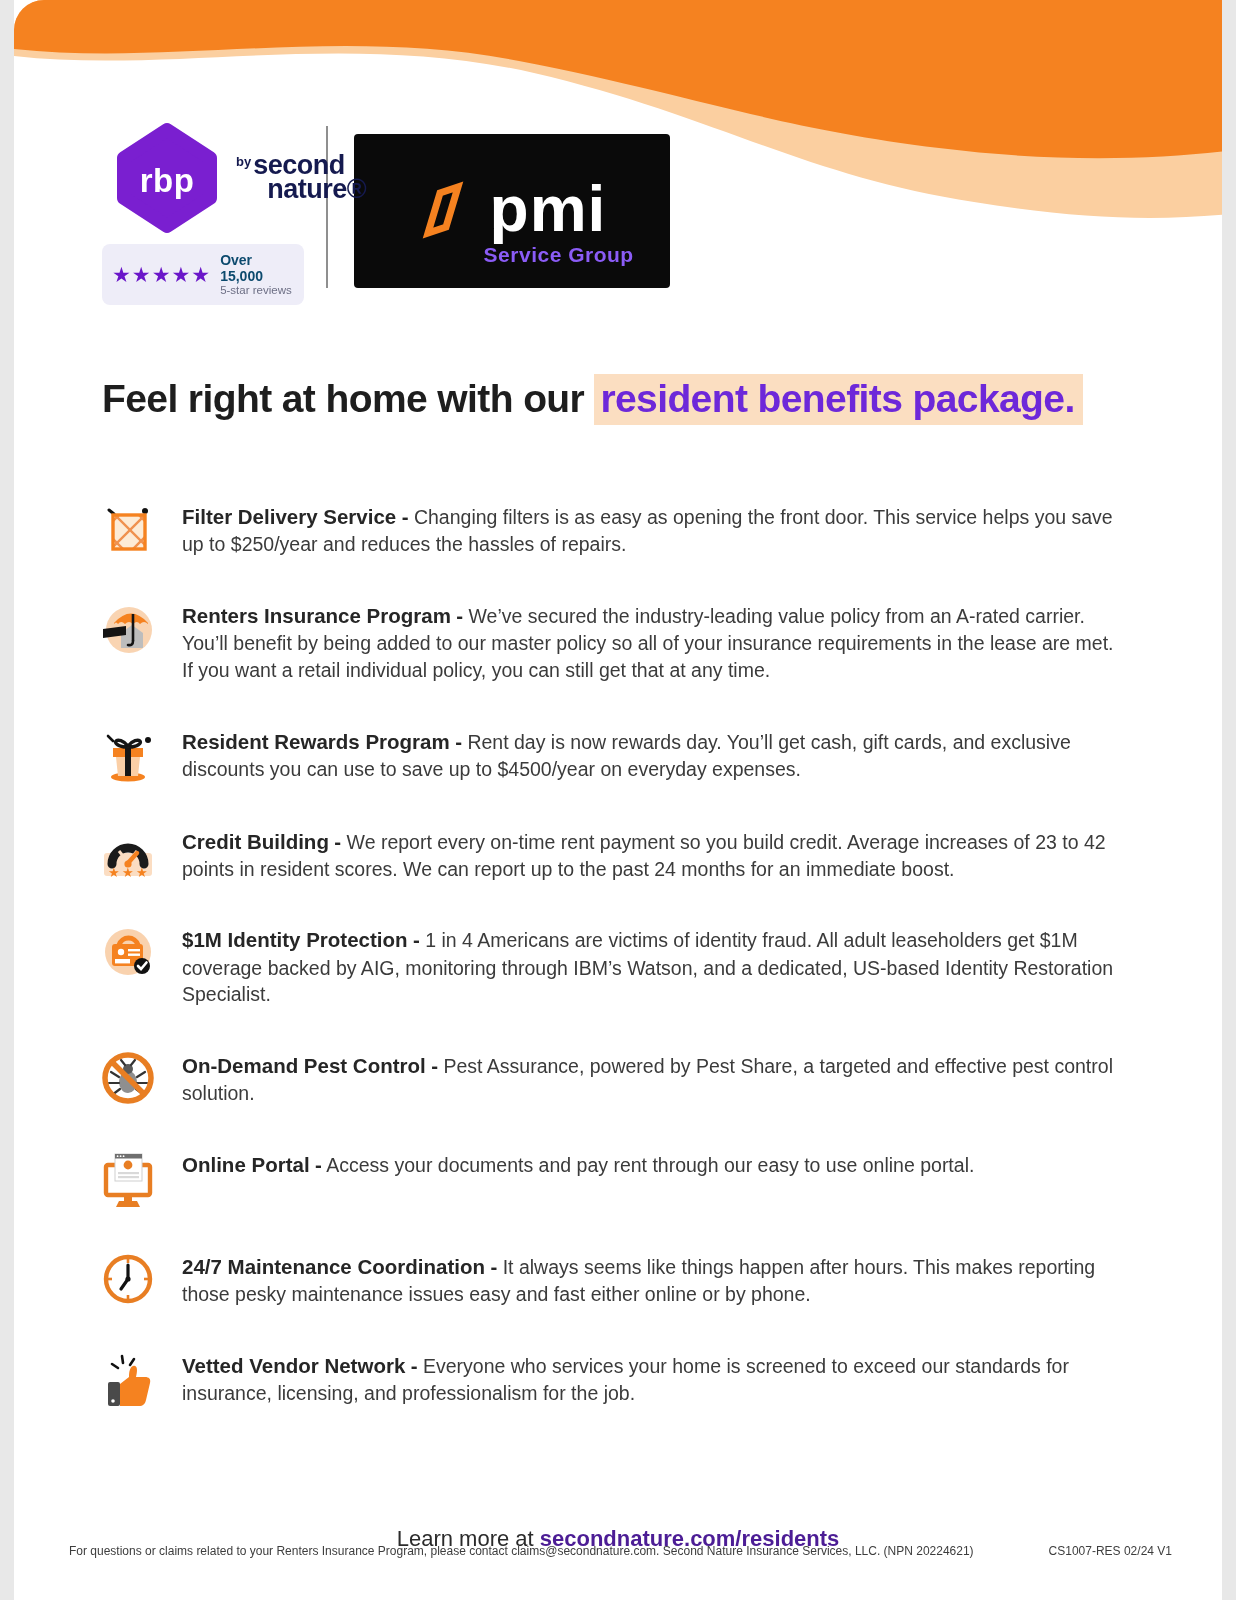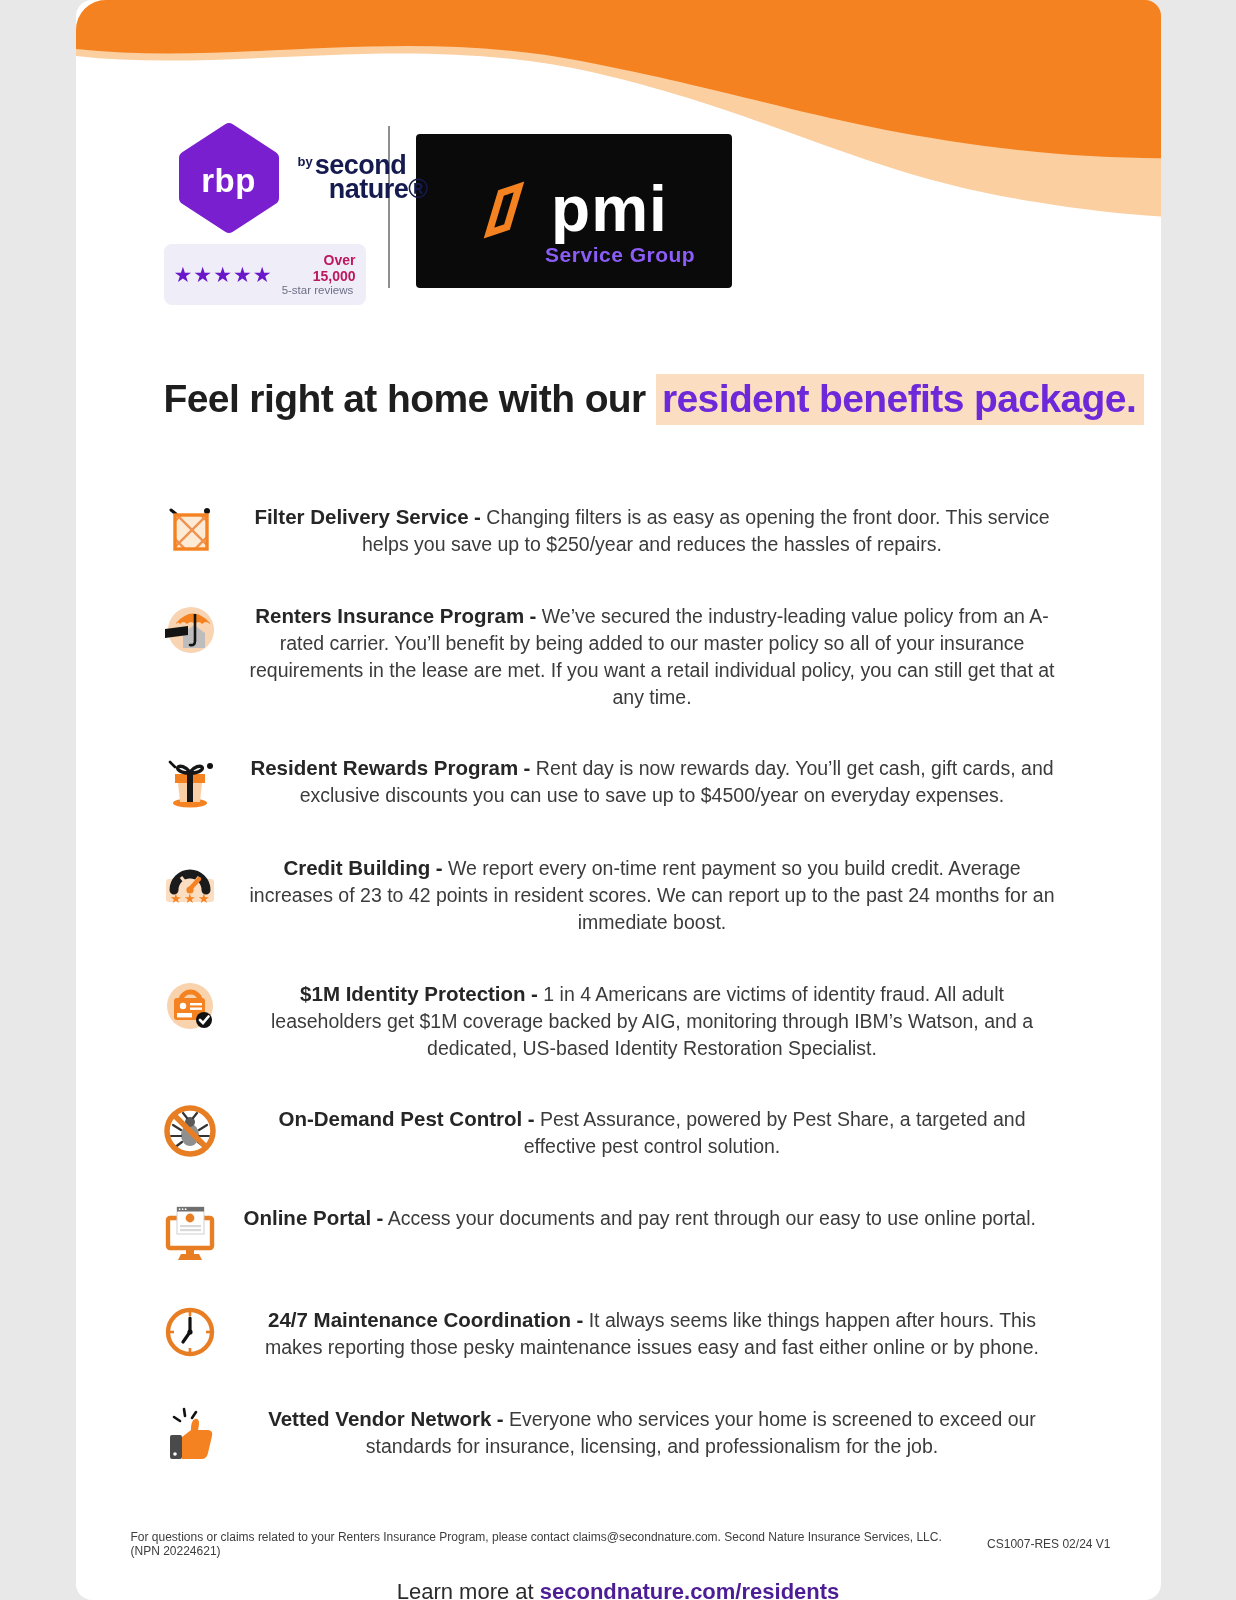--- a/index.html
+++ b/index.html
@@ -1,24 +1,23 @@
 <!DOCTYPE html>
 <html><head>
 <meta charset="utf-8">
 <style>
   * { margin:0; padding:0; box-sizing:border-box; }
   html,body { background:#e8e8e8; }
   .page {
     position:relative;
-    width:1085px; height:1600px;
+    width:1208px; height:1600px;
     margin:0 auto;
     background:#ffffff;
     font-family:"Liberation Sans", sans-serif;
     overflow:hidden;
-    border-radius:16px;
   }
 
   
   .wave-wrap { position:absolute; top:0; left:0; width:1236px; height:240px;
     border-radius:30px 30px 0 0; overflow:hidden; }
   .wave-wrap svg { display:block; width:100%; height:100%; }
 
   
   .header-row { position:relative; display:flex; align-items:flex-start;
     padding:122px 0 0 88px; }
@@ -28,39 +27,39 @@
   .rbp-text { position:absolute; left:0; top:40px; width:118px; text-align:center;
     color:#fff; font-weight:bold; font-size:33px; letter-spacing:.5px; }
   .sn-wordmark { position:absolute; left:128px; top:32px; white-space:nowrap; }
   .sn-by { font-size:13px; color:#151a4f; font-weight:bold; vertical-align:top; margin-right:2px; }
   .sn-stack { display:inline-block; text-align:left; line-height:.88;
     color:#151a4f; font-weight:bold; font-size:27px; letter-spacing:-.5px; }
   .sn-stack .l2 { display:block; margin-left:14px; }
   .reviews-badge { margin-top:10px; width:202px; background:#EEEDF8; border-radius:8px;
     display:flex; align-items:center; gap:9px; padding:8px 10px; }
   .stars { color:#6A16C9; font-size:21px; letter-spacing:1px; line-height:1; }
-  .reviews-text .r1 { font-size:14px; color:#be185d; font-weight:bold; line-height:1.15;text-align:right; }
+  .reviews-text .r1 { font-size:14px; color:#0c4a6e; font-weight:bold; line-height:1.15; }
   .reviews-text .r2 { font-size:11.5px; color:#6d6f85; line-height:1.15; }
 
   .logo-divider { width:2px; height:162px; background:#8f8f8f; margin:4px 26px 0 12px; }
 
   .pmi-box { margin-top:12px; width:316px; height:154px; background:#0a0a0a;
     border-radius:4px; display:flex; align-items:center; justify-content:center; }
   .pmi-inner { position:relative; display:flex; align-items:flex-start; gap:26px; }
   .pmi-mark { font-size:64px; font-weight:bold; color:#fff; line-height:.9; letter-spacing:1px; }
   .pmi-sub { position:absolute; left:66px; top:62px; color:#8b5cf6; font-size:21px;
     font-weight:bold; letter-spacing:.5px; white-space:nowrap; }
 
   
   .page-title { margin:72px 0 0 88px; font-size:39px; letter-spacing:-.6px;
     white-space:nowrap; font-weight:bold; color:#1e1e1e; }
   .title-highlight { color:#6d28d9; background:#FBDEC1; padding:3px 8px 5px 6px; }
 
   
-  .benefits { margin:80px 100px 0 84px;text-align:center; }
+  .benefits { margin:80px 100px 0 84px; }
   .b-item { display:flex; align-items:flex-start; gap:24px; margin-bottom:42px; }
   .b-icon { width:60px; flex:0 0 60px; display:flex; justify-content:center; }
   .b-text { font-size:19.5px; line-height:1.37; color:#3b3b3b; padding-top:2px; }
   .b-title, .b-sep { font-weight:bold; color:#262626; font-size:20.5px; }
 
   
   .learn-more { text-align:center; margin-top:116px; font-size:22px; color:#2b2b2b; }
   .learn-more .link { color:#4c1d95; font-weight:bold; }
   .fine-print { position:absolute; left:55px; right:50px; bottom:42px;
     display:flex; justify-content:space-between; align-items:center;

